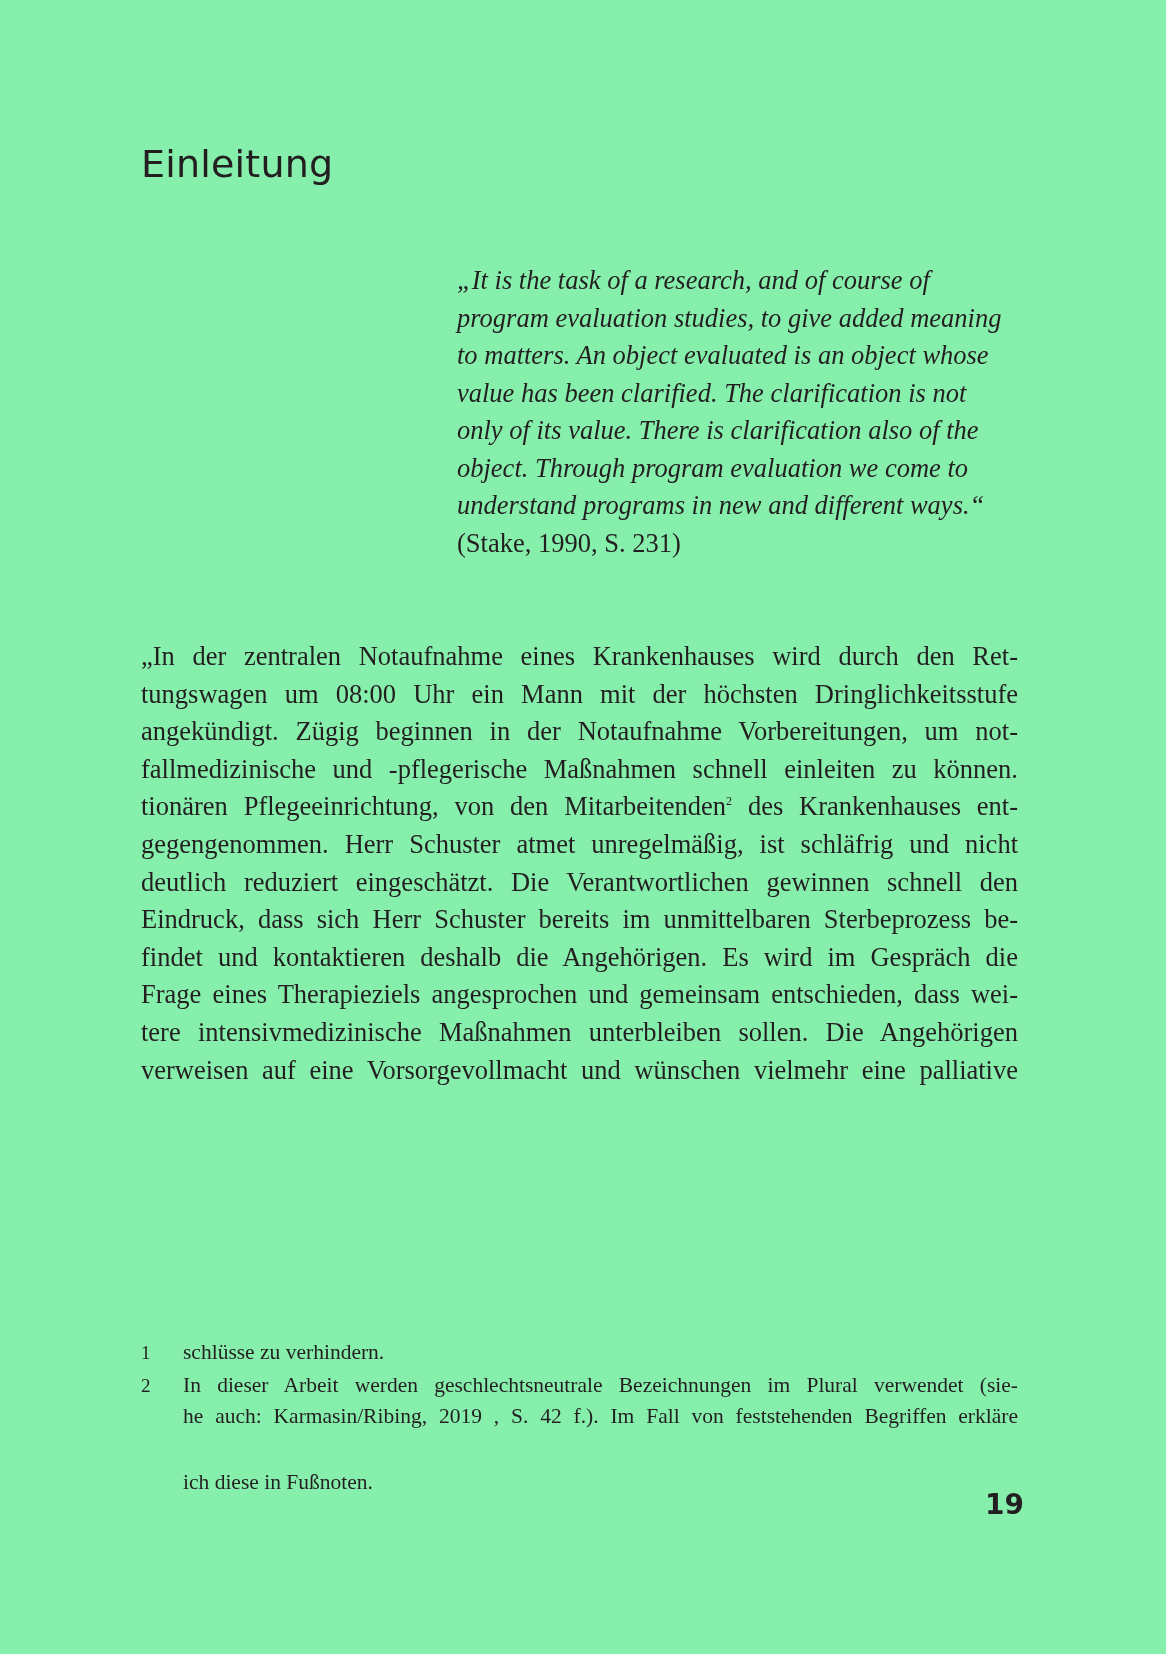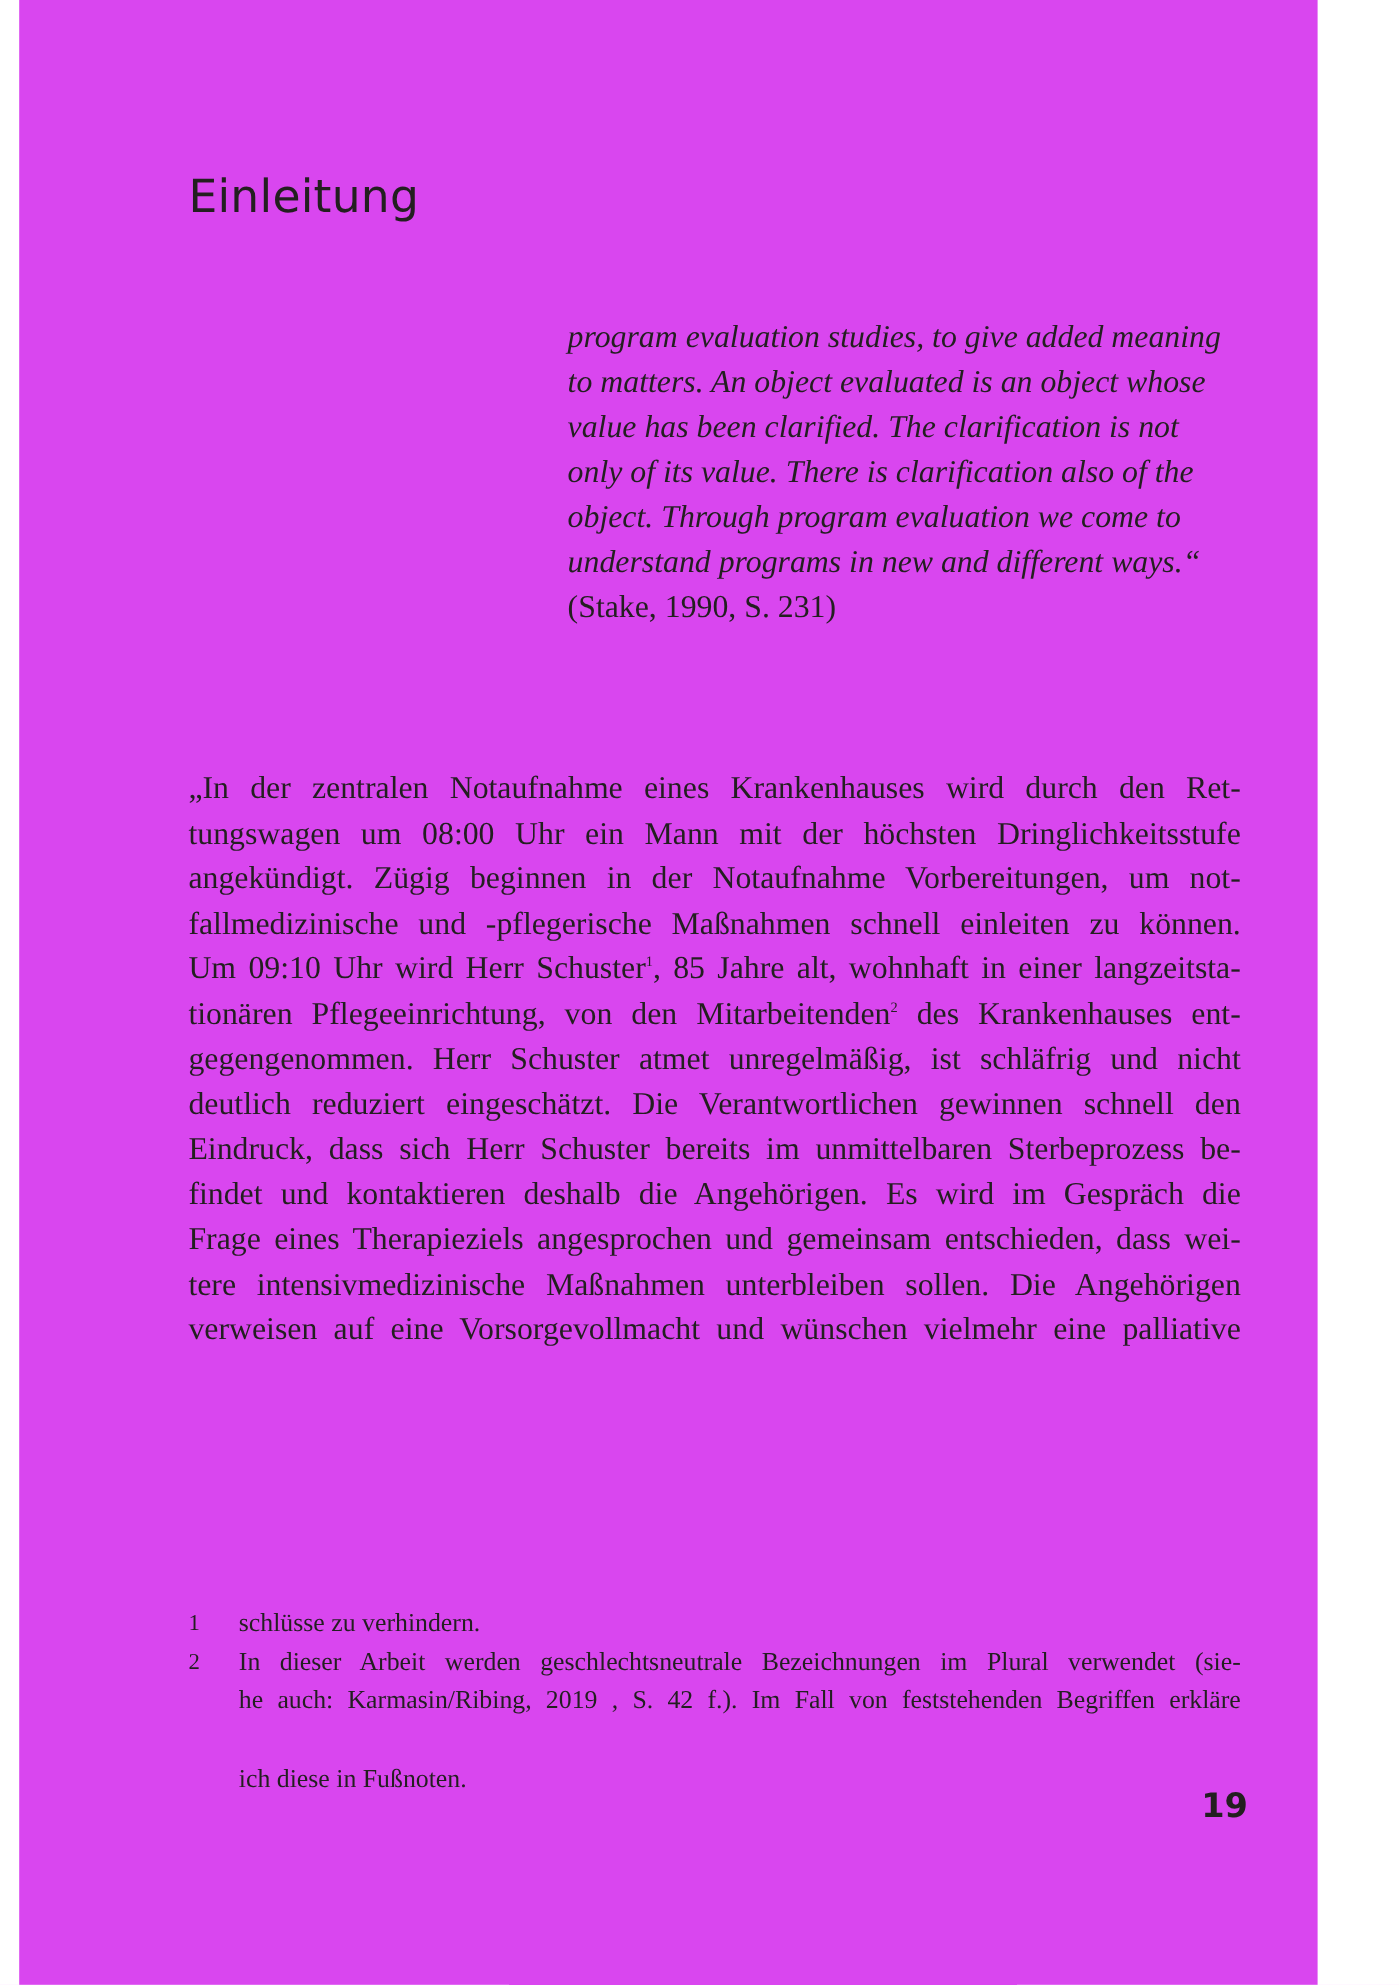--- a/index.html
+++ b/index.html
@@ -9,24 +9,24 @@
     }
     body {
       width: 1166px;
       height: 1654px;
       position: relative;
       overflow: hidden;
       color: #231f20;
     }
     .page {
       position: absolute;
-      left: 16px; top: 0;
-      width: 1082px;
+      left: 0; top: 0;
+      width: 1166px;
       height: 1654px;
-      background: #d946ef;
+      background: #86efac;
     }
     .chapter-title {
       position: absolute;
       left: 141px;
       top: 142px;
       margin: 0;
       font-family: "DejaVu Sans", sans-serif;
       font-weight: normal;
       font-size: 38px;
       line-height: 44px;
@@ -125,36 +125,36 @@
   </style>
 </head>
 <body>
 
 <div class="page">
 
   <h1 class="chapter-title">Einleitung</h1>
 
   <div class="epigraph">
     <span class="epigraph-quote">
+      <span class="line">„It is the task of a research, and of course of</span>
       <span class="line">program evaluation studies, to give added meaning</span>
       <span class="line">to matters. An object evaluated is an object whose</span>
       <span class="line">value has been clarified. The clarification is not</span>
       <span class="line">only of its value. There is clarification also of the</span>
       <span class="line">object. Through program evaluation we come to</span>
       <span class="line">understand programs in new and different ways.“</span>
     </span>
     <span class="epigraph-source">(Stake, 1990, S. 231)</span>
   </div>
 
   <div class="body-text">
     <span class="line">„In der zentralen Notaufnahme eines Krankenhauses wird durch den Ret-</span>
     <span class="line">tungswagen um 08:00 Uhr ein Mann mit der höchsten Dringlichkeitsstufe</span>
     <span class="line">angekündigt. Zügig beginnen in der Notaufnahme Vorbereitungen, um not-</span>
     <span class="line">fallmedizinische und -pflegerische Maßnahmen schnell einleiten zu können.</span>
-    <span class="line"><span>Um 09:10 Uhr wird Herr Schuster</span><sup class="fn-ref">1</sup><span>, 85 Jahre alt, wohnhaft in einer langzeitsta-</span></span>
     <span class="line"><span>tionären Pflegeeinrichtung, von den Mitarbeitenden</span><sup class="fn-ref">2</sup><span> des Krankenhauses ent-</span></span>
     <span class="line">gegengenommen. Herr Schuster atmet unregelmäßig, ist schläfrig und nicht</span>
     <span class="line">deutlich reduziert eingeschätzt. Die Verantwortlichen gewinnen schnell den</span>
     <span class="line">Eindruck, dass sich Herr Schuster bereits im unmittelbaren Sterbeprozess be-</span>
     <span class="line">findet und kontaktieren deshalb die Angehörigen. Es wird im Gespräch die</span>
     <span class="line">Frage eines Therapieziels angesprochen und gemeinsam entschieden, dass wei-</span>
     <span class="line">tere intensivmedizinische Maßnahmen unterbleiben sollen. Die Angehörigen</span>
     <span class="line">verweisen auf eine Vorsorgevollmacht und wünschen vielmehr eine palliative</span>
   </div>
 

